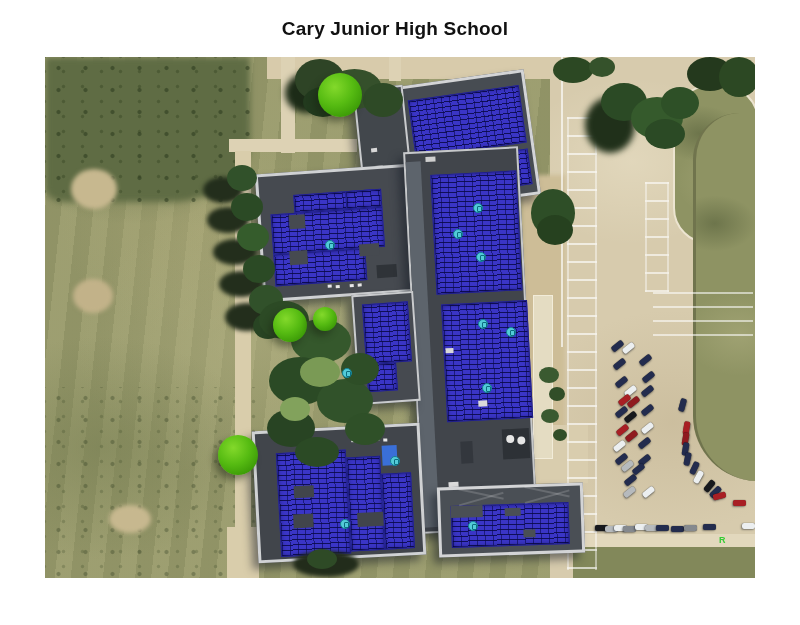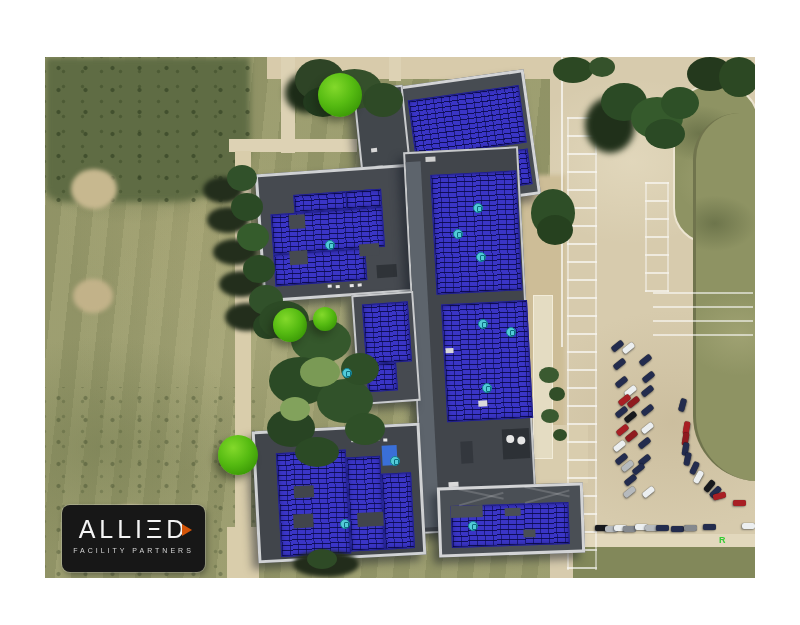--- a/index.html
+++ b/index.html
@@ -54,20 +54,21 @@
         font-family:"Liberation Sans",sans-serif;transform:scaleY(1.05);}
   .logo-arrow{position:absolute;right:13px;top:19px;width:0;height:0;
         border-left:10px solid #d35408;border-top:6px solid transparent;border-bottom:6px solid transparent;}
   .logo-sub{position:absolute;left:0;top:42px;width:100%;text-align:center;color:#d6d6d6;
         font-size:7px;letter-spacing:3px;}
 </style>
 </head>
 <body>
 
 <div id="stage">
+  <div class="title">Cary Junior High School</div>
   <div id="photo" style="left: 45px; top: 57px; width: 710px; height: 521px;">
 
   <div class="bx" style="left: 0px; top: 0px; width: 205px; height: 145px; background: rgb(95, 108, 68); border-radius: 0px 0px 40% 10%; filter: blur(3px);"></div>
       <div class="bx speckle" style="left: 0px; top: 0px; width: 205px; height: 145px; opacity: 0.8;"></div>
       <div class="bx speckle" style="left: 0px; top: 330px; width: 215px; height: 191px; opacity: 0.5;"></div>
       <div class="bx" style="left: 26px; top: 112px; width: 46px; height: 40px; background: rgb(199, 184, 143); border-radius: 50%; filter: blur(2px);"></div>
       <div class="bx" style="left: 28px; top: 222px; width: 40px; height: 34px; background: rgb(194, 178, 137); border-radius: 50%; filter: blur(2px);"></div>
       <div class="bx" style="left: 64px; top: 448px; width: 42px; height: 28px; background: rgb(199, 184, 143); border-radius: 50%; filter: blur(2px);"></div>
       <div class="bx" style="left: 222px; top: 0px; width: 300px; height: 22px; background: rgb(216, 203, 171);"></div>
       <div class="bx lot" style="left: 505px; top: 0px; width: 205px; height: 521px;"></div>
@@ -255,19 +256,14 @@
       <div class="bx car" style="left: 611px; top: 468px; width: 13px; height: 6px; background: rgb(35, 44, 78);"></div>
       <div class="bx car" style="left: 626px; top: 469px; width: 13px; height: 6px; background: rgb(35, 44, 78);"></div>
       <div class="bx car" style="left: 639px; top: 468px; width: 13px; height: 6px; background: rgb(133, 137, 142);"></div>
       <div class="bx car" style="left: 658px; top: 467px; width: 13px; height: 6px; background: rgb(35, 44, 78);"></div>
       <div class="bx car" style="left: 697px; top: 466px; width: 13px; height: 6px; background: rgb(236, 239, 240);"></div>
       <div class="pave-text" style="left: 674px; top: 478px; color: rgb(51, 204, 51);">R</div>
       <div class="bx tree-overlay" style="left: 273px; top: 16px; width: 44px; height: 44px;"></div>
       <div class="bx tree-overlay" style="left: 228px; top: 251px; width: 34px; height: 34px;"></div>
       <div class="bx tree-overlay" style="left: 268px; top: 250px; width: 24px; height: 24px;"></div>
       <div class="bx tree-overlay" style="left: 173px; top: 378px; width: 40px; height: 40px;"></div>
-      <div class="logo" id="logo" style="left: 17px; top: 448px; width: 143px; height: 67px; z-index: 50;">
-      <div class="logo-text">ALLIΞD</div>
-      <span class="logo-arrow"></span>
-      <div class="logo-sub">FACILITY PARTNERS</div>
-    </div>
     </div>
 </div>
 
 </body></html>

